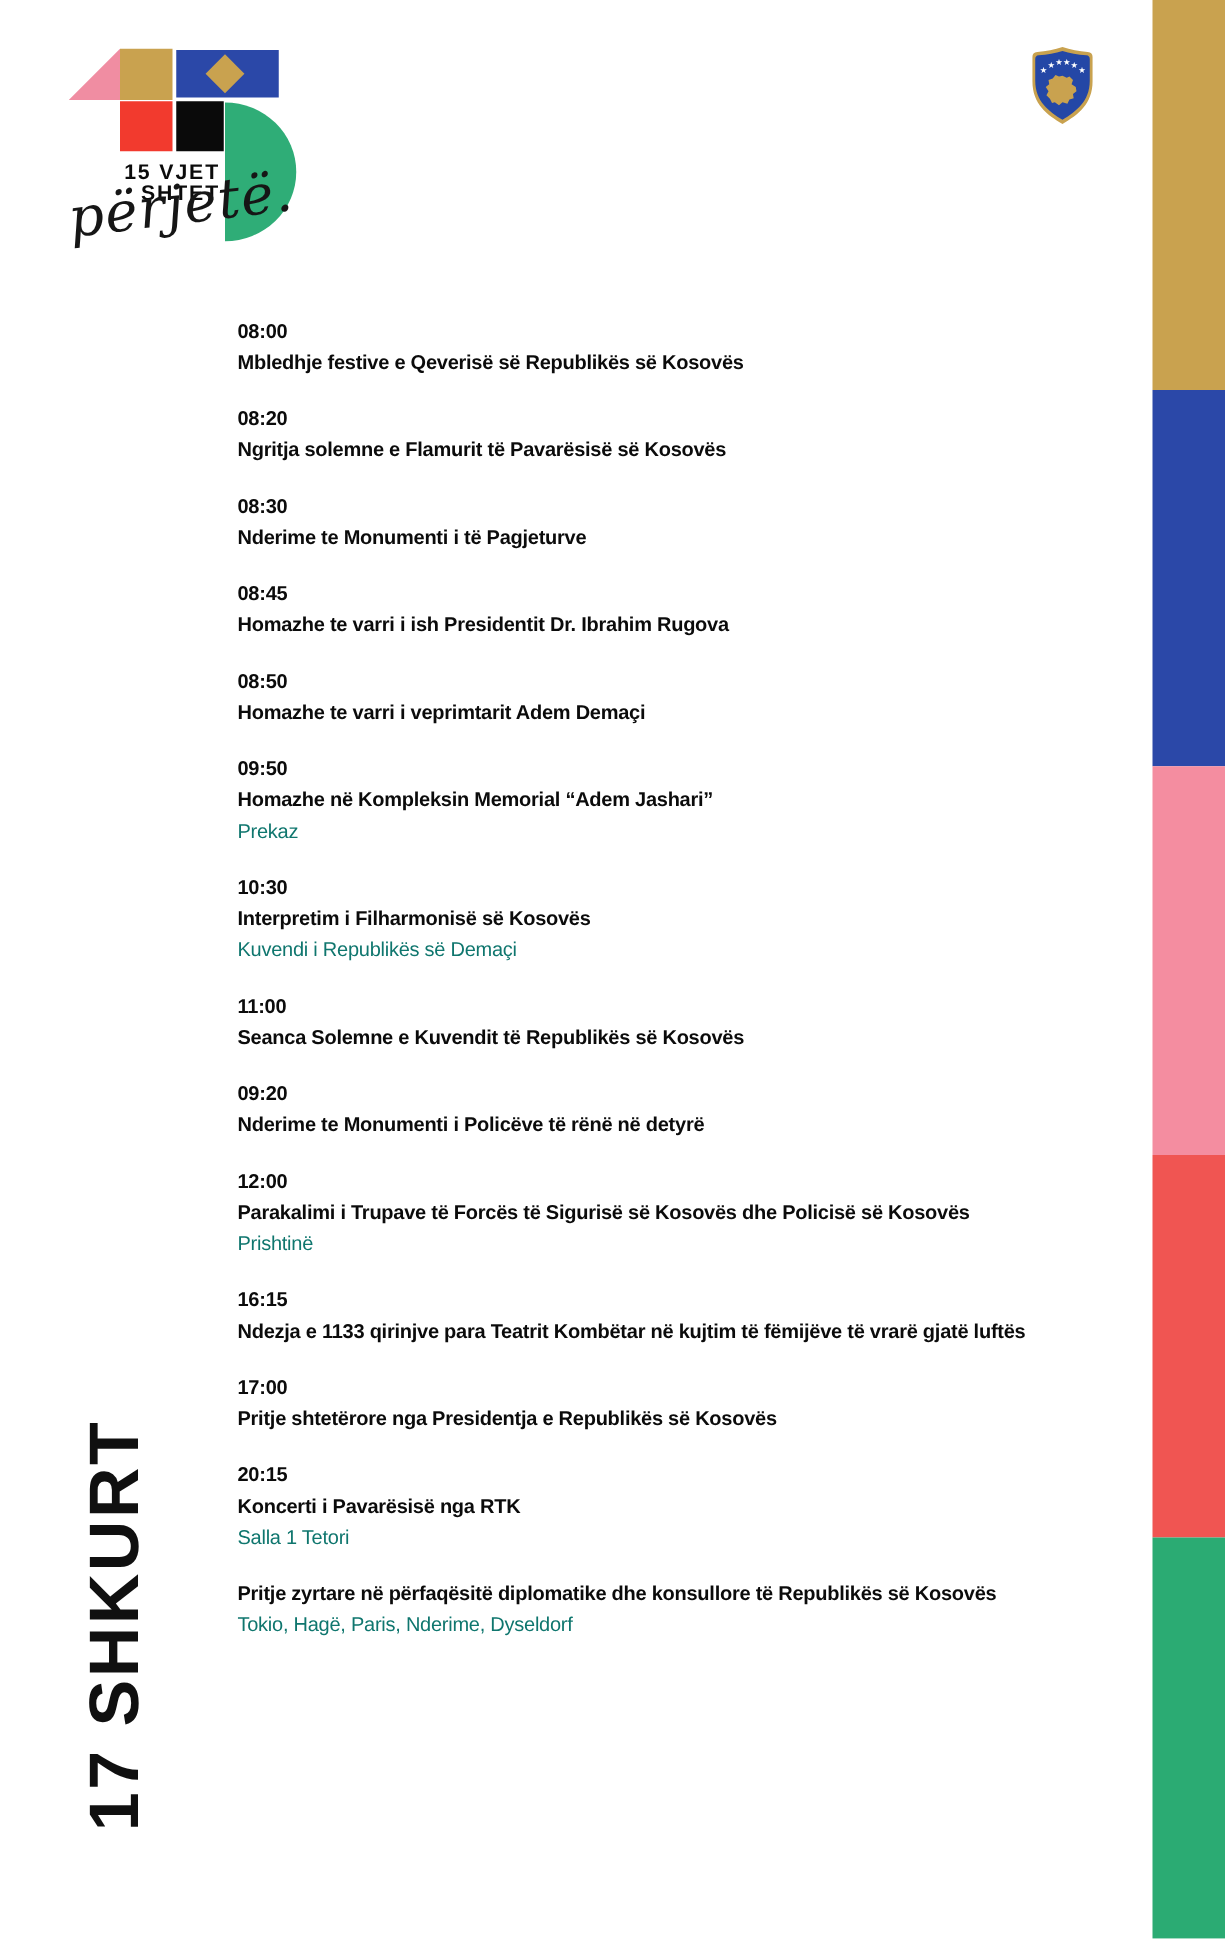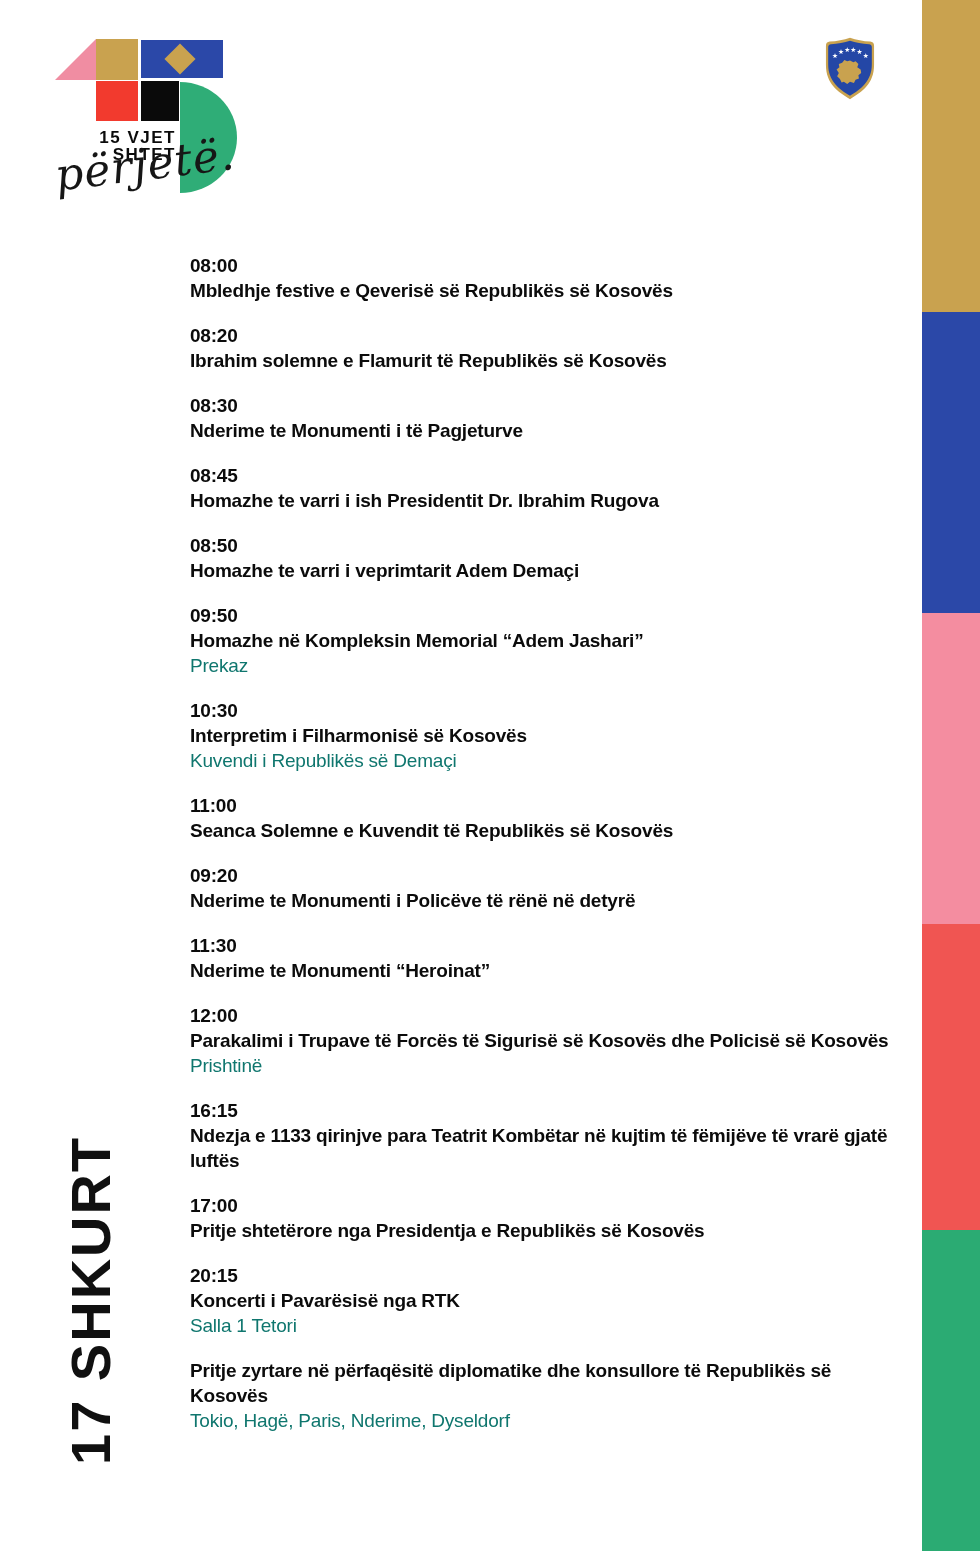--- a/index.html
+++ b/index.html
@@ -47,21 +47,21 @@
   .date-label {
     position:absolute; left:58px; top:1125px; width:340px; height:64px;
     transform:rotate(-90deg) translateX(-340px); transform-origin:top left;
     display:flex; align-items:center;
     font-size:56px; font-weight:600; letter-spacing:2px; color:#101010;
     white-space:nowrap;
   }
 
   
   .schedule { position:absolute; left:190px; top:253px; width:700px; color:#0b0b0b; }
-  .entry { margin-bottom:20px; font-size:19px; line-height:25px; letter-spacing:-0.2px; }
+  .entry { margin-bottom:20px; font-size:16px; line-height:25px; letter-spacing:-0.2px; }
   .entry-time  { font-weight:700; }
   .entry-title { font-weight:700; }
   .entry-location { font-weight:400; color:#0f766e; }
 </style>
 </head>
 <body>
 
 <div class="page">
 
   <div class="logo">
@@ -96,21 +96,21 @@
 
   <div class="schedule">
   <div class="entry">
     <div class="entry-time">08:00</div>
     <div class="entry-title">Mbledhje festive e Qeverisë së Republikës së Kosovës</div>
 
   </div>
 
   <div class="entry">
     <div class="entry-time">08:20</div>
-    <div class="entry-title">Ibrahim solemne e Flamurit të Republikës së Kosovës</div>
+    <div class="entry-title">Ngritja solemne e Flamurit të Pavarësisë së Kosovës</div>
 
   </div>
 
   <div class="entry">
     <div class="entry-time">08:30</div>
     <div class="entry-title">Nderime te Monumenti i të Pagjeturve</div>
 
   </div>
 
   <div class="entry">
@@ -142,25 +142,20 @@
     <div class="entry-title">Seanca Solemne e Kuvendit të Republikës së Kosovës</div>
 
   </div>
 
   <div class="entry">
     <div class="entry-time">09:20</div>
     <div class="entry-title">Nderime te Monumenti i Policëve të rënë në detyrë</div>
 
   </div>
 
-  <div class="entry">
-    <div class="entry-time">11:30</div>
-    <div class="entry-title">Nderime te Monumenti “Heroinat”</div>
-
-  </div>
 
   <div class="entry">
     <div class="entry-time">12:00</div>
     <div class="entry-title">Parakalimi i Trupave të Forcës të Sigurisë së Kosovës dhe Policisë së Kosovës</div>
     <div class="entry-location">Prishtinë</div>
   </div>
 
   <div class="entry">
     <div class="entry-time">16:15</div>
     <div class="entry-title">Ndezja e 1133 qirinjve para Teatrit Kombëtar në kujtim të fëmijëve të vrarë gjatë luftës</div>

